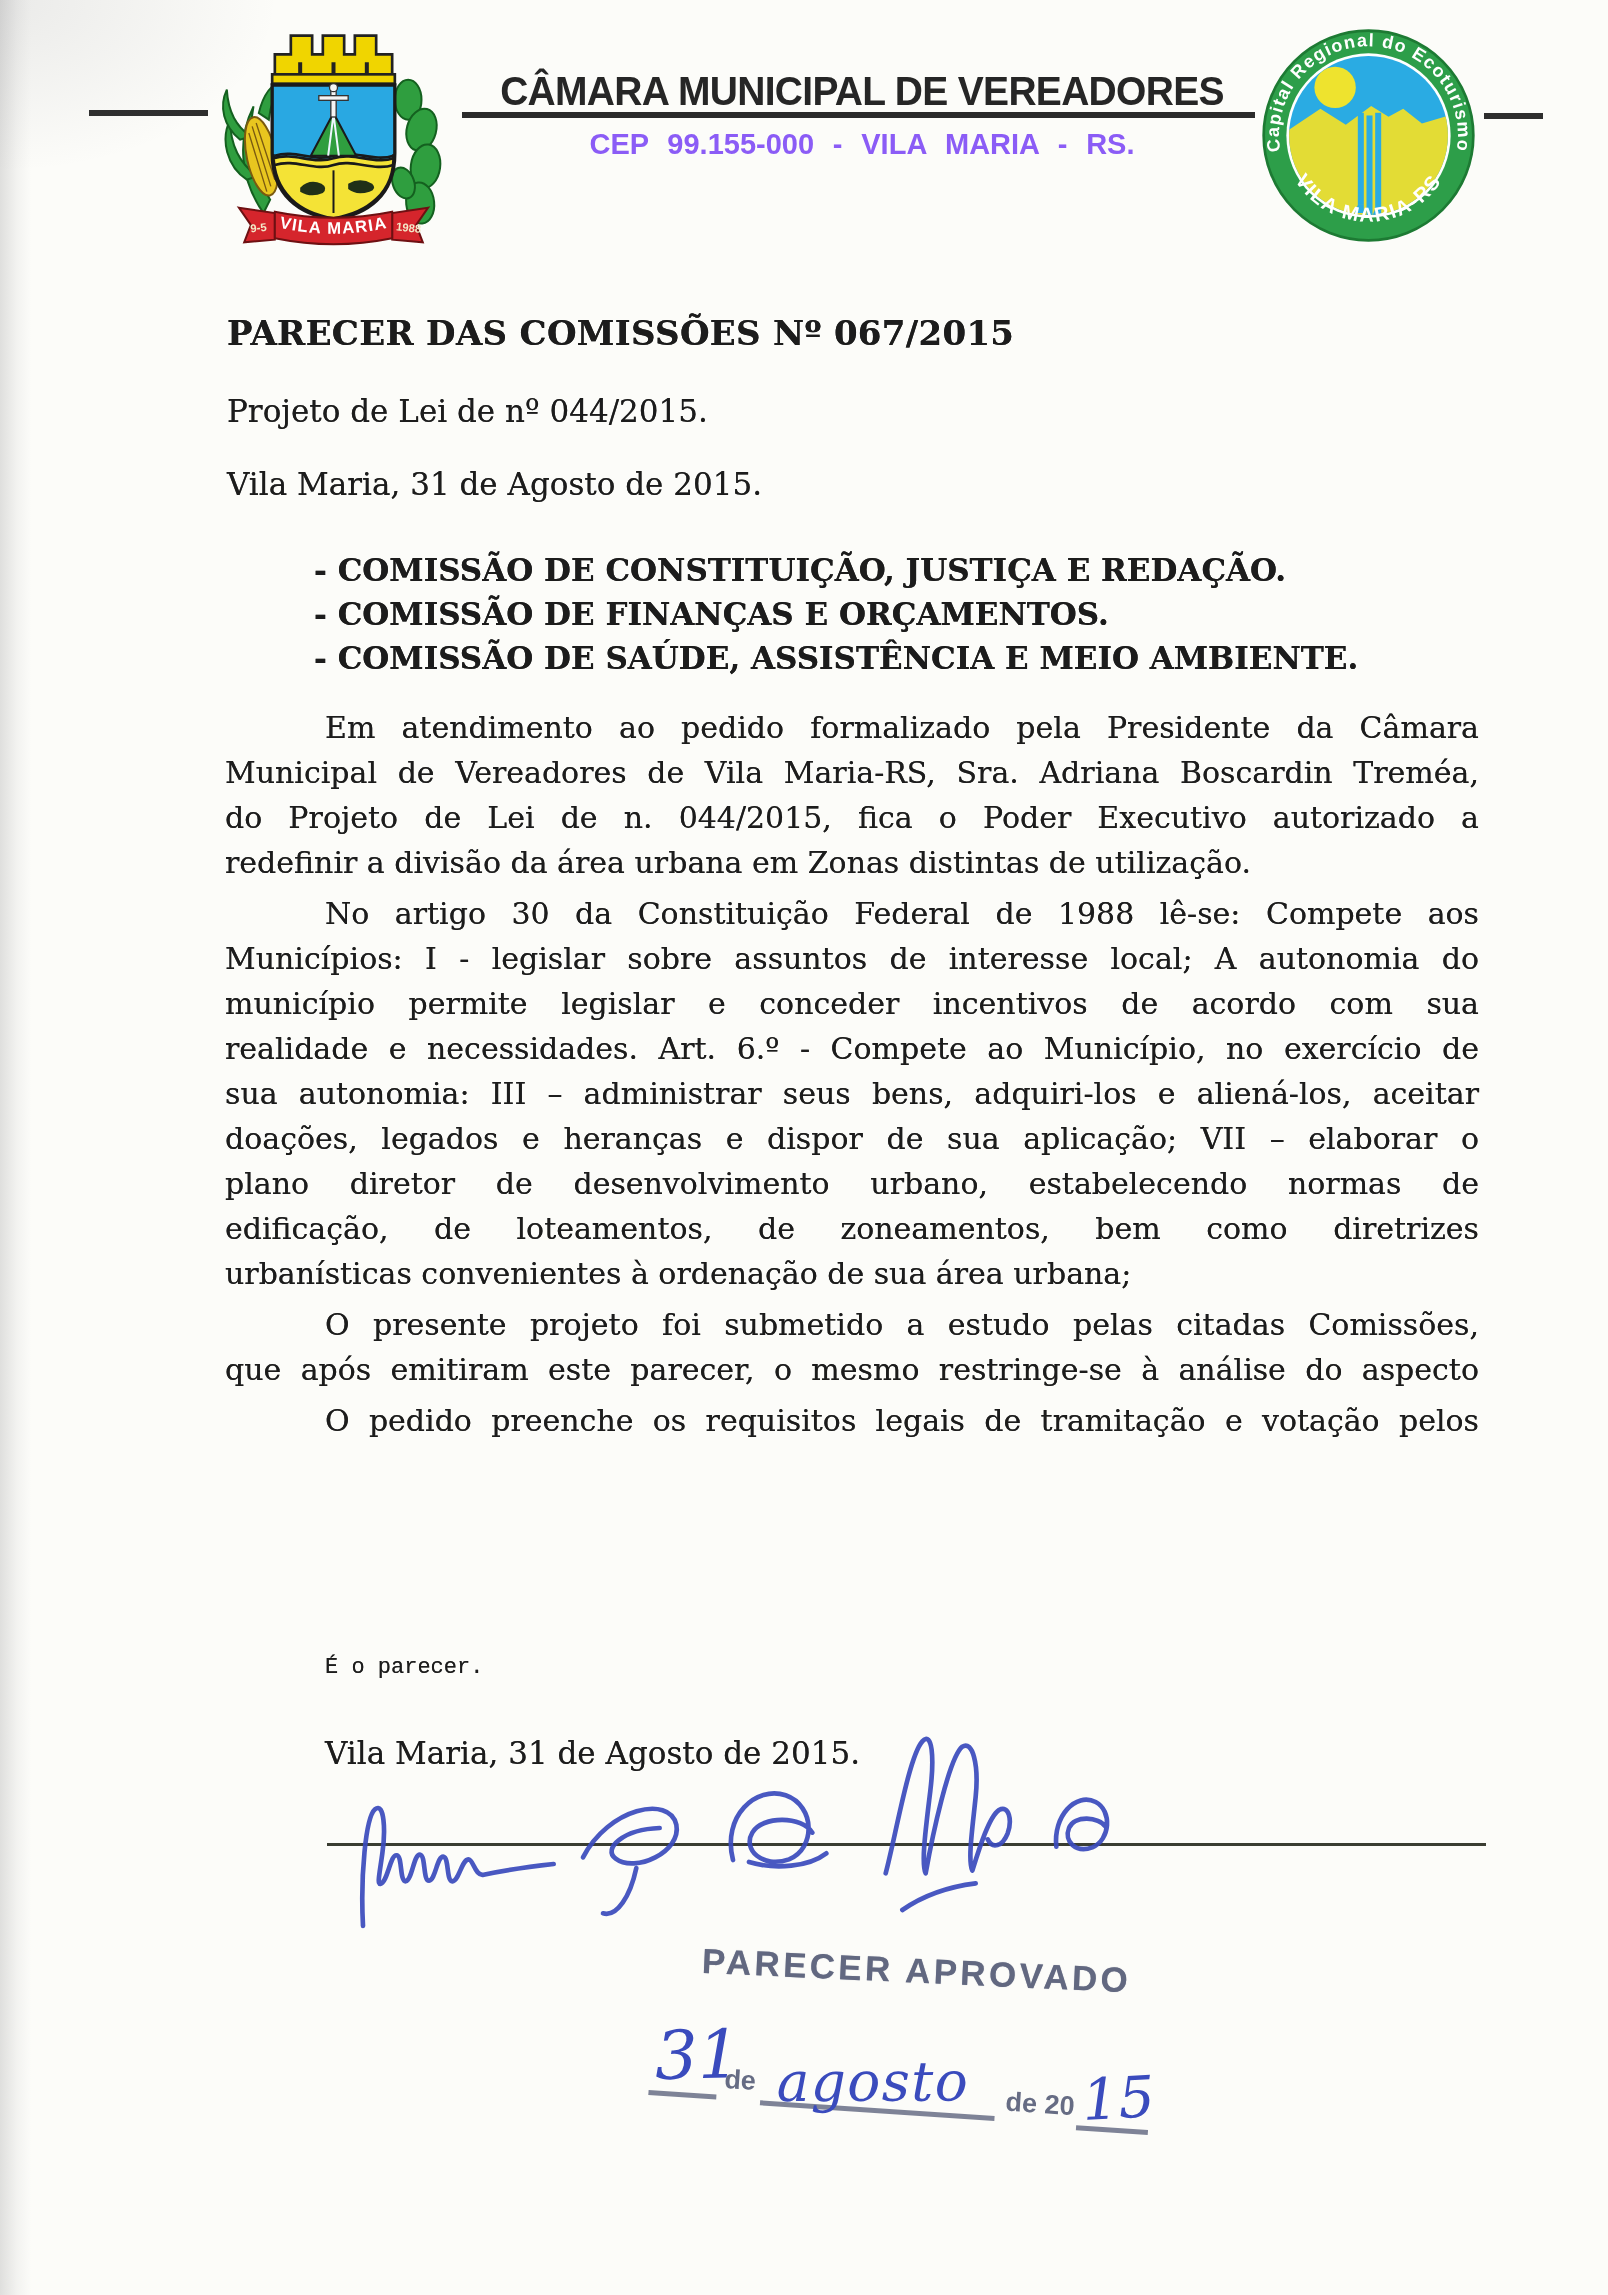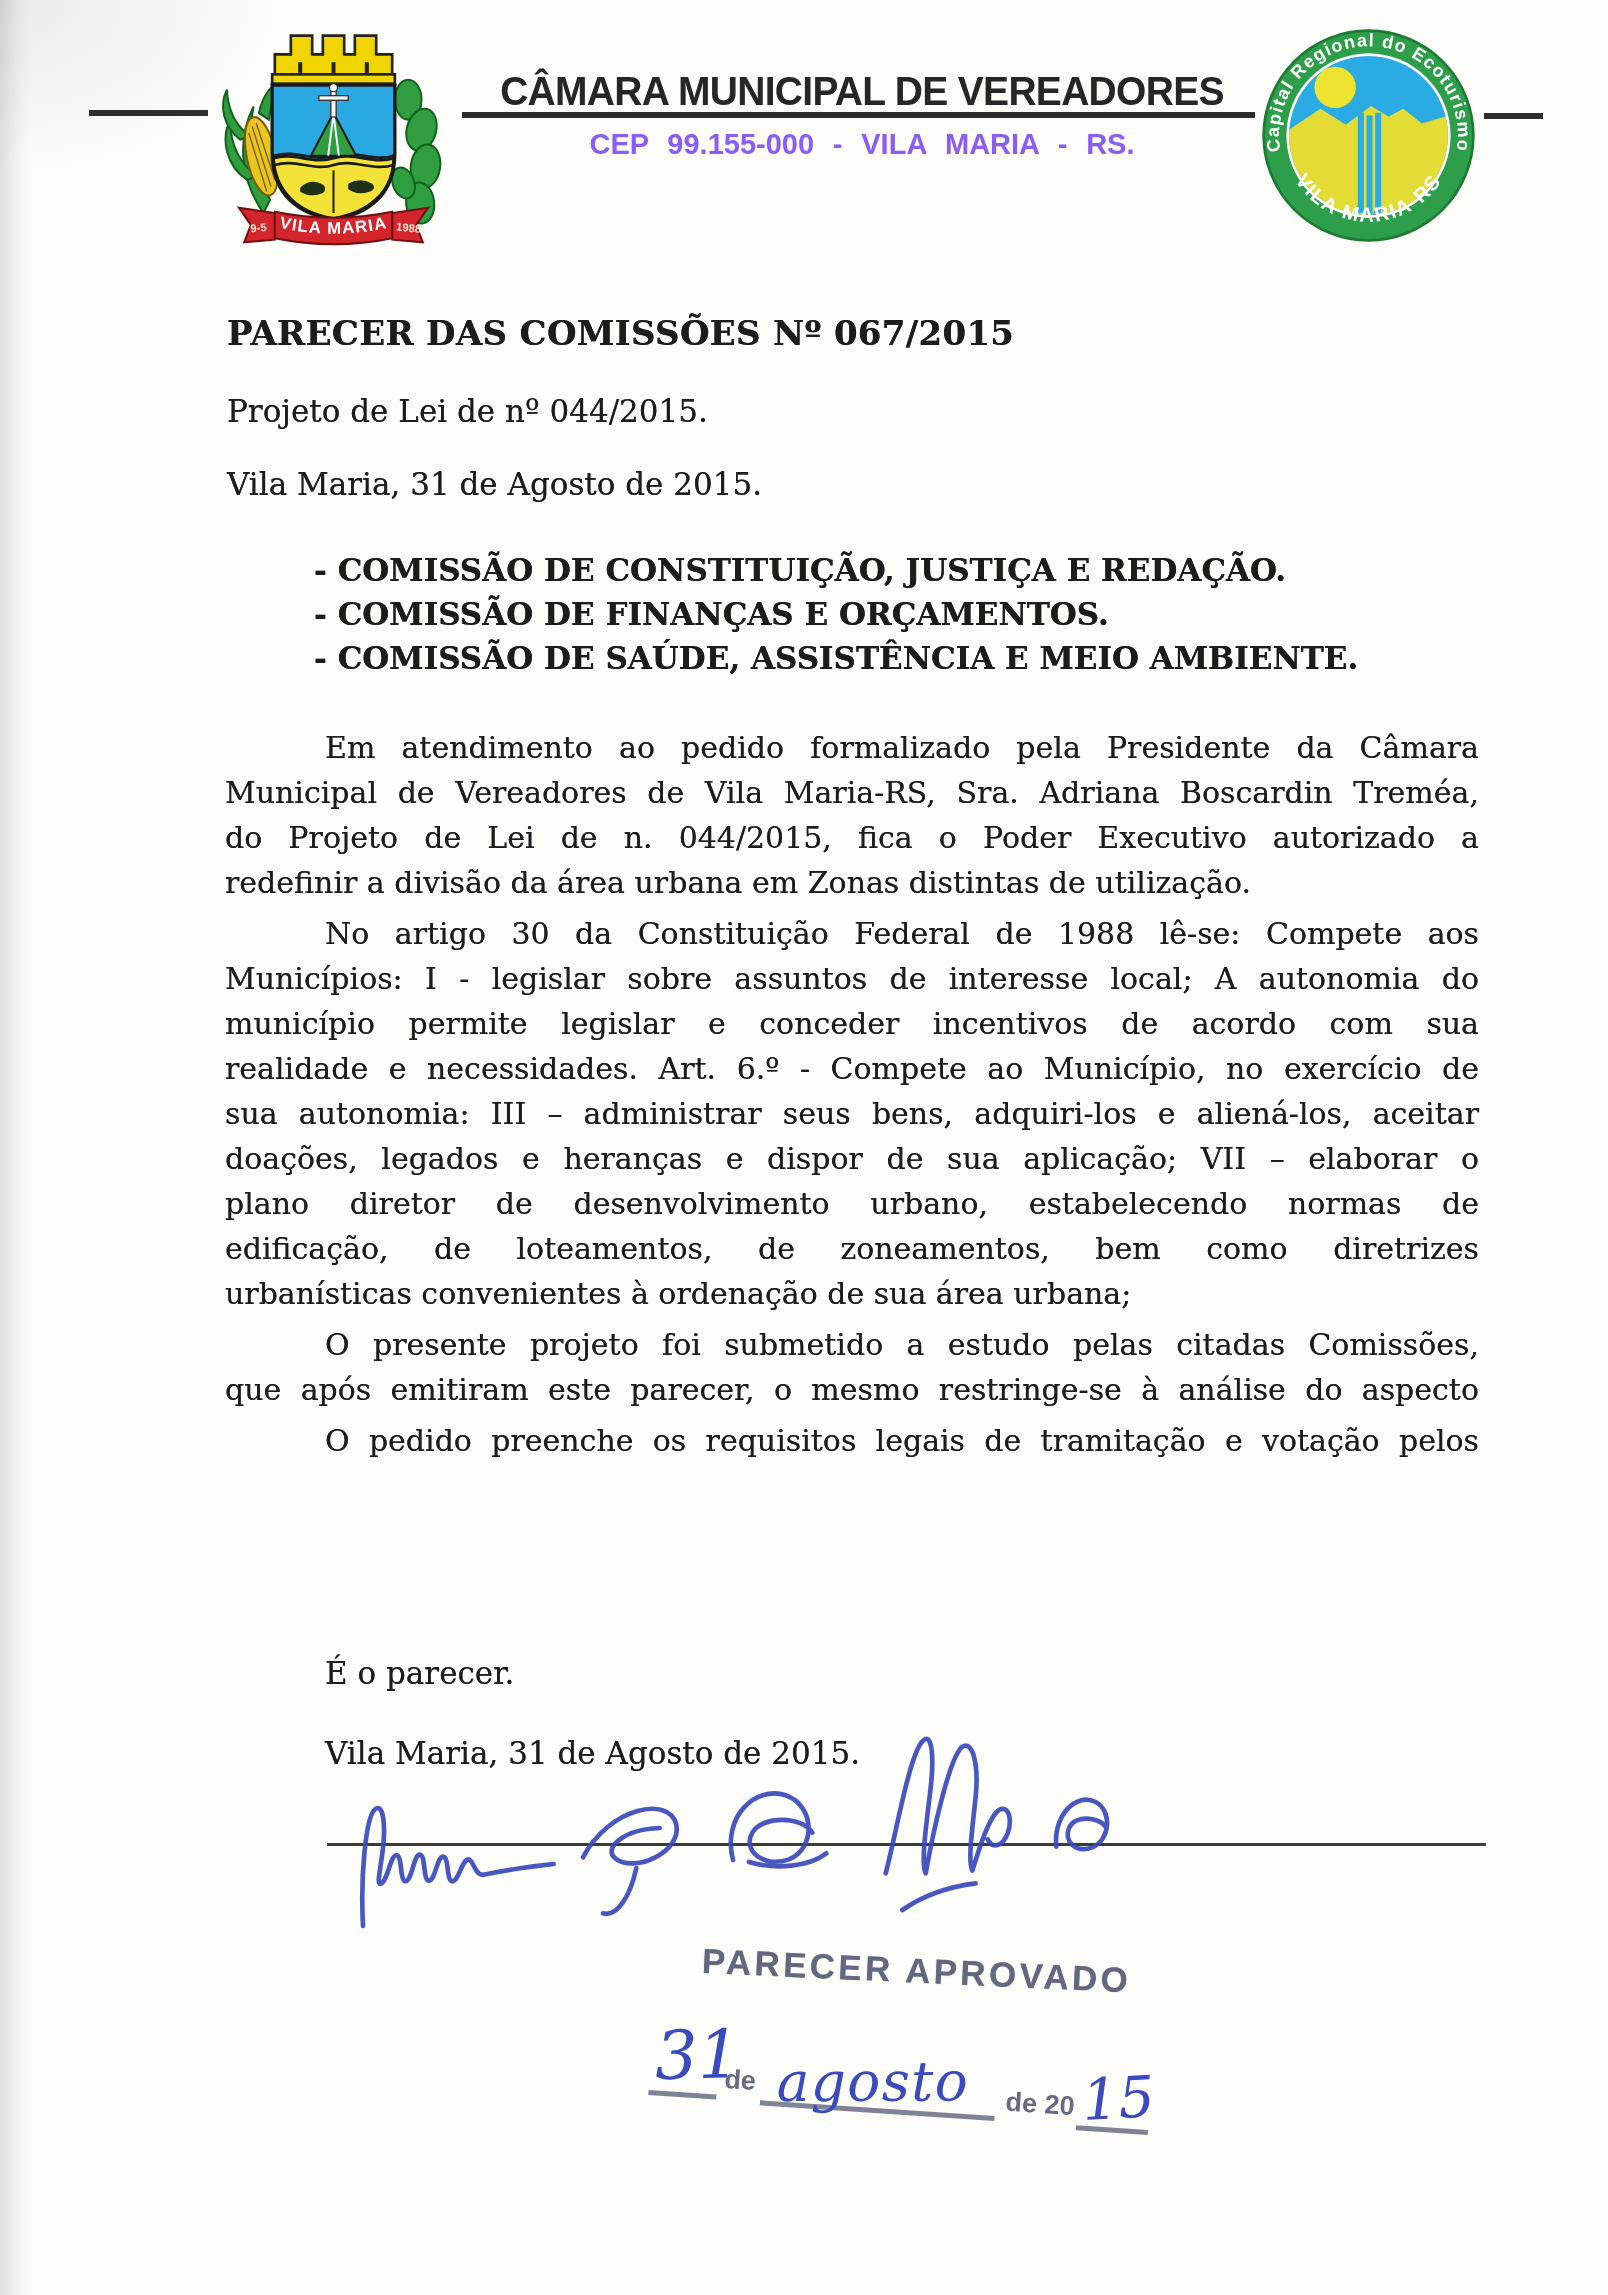--- a/index.html
+++ b/index.html
@@ -30,27 +30,27 @@
   .doc-title{left:227px;top:313px;font-size:34px;font-weight:bold;letter-spacing:0.3px;
         text-shadow:0 0 0.5px rgba(25,25,25,.9);}
   .subject-line{left:227px;top:393px;font-size:31px;text-shadow:0 0 0.5px rgba(25,25,25,.75);}
   .date-line{left:227px;top:466px;font-size:31px;text-shadow:0 0 0.5px rgba(25,25,25,.75);}
 
   .committees{left:314px;top:548px;width:1135px;font-weight:bold;font-size:31px;
         text-shadow:0 0 0.5px rgba(25,25,25,.9);}
   .committee-line{line-height:44px;white-space:nowrap;}
 
   .body-text{left:225px;top:705px;width:1254px;font-size:30px;
-        text-shadow:0 0 0.5px rgba(28,28,28,.8);margin-top:20px;}
+        text-shadow:0 0 0.5px rgba(28,28,28,.8);}
   .para + .para{margin-top:6px;}
   .bline{line-height:45px;text-align:justify;text-align-last:justify;}
   .bline.last{text-align-last:left;}
   .bline.indent{text-indent:100px;}
 
-  .closing-line{left:325px;top:1655px;font-size:31px;text-shadow:0 0 0.5px rgba(25,25,25,.75);}
+  .closing-line{left:325px;top:1655px;font-size:22px;text-shadow:0 0 0.5px rgba(25,25,25,.75);font-family:Liberation Mono, monospace;}
   .place-date{left:325px;top:1735px;font-size:31px;text-shadow:0 0 0.5px rgba(25,25,25,.75);}
 
   
   .sig-rule{left:327px;top:1843px;width:1159px;height:3.3px;background:#3a3d32;}
   .signatures{left:321px;top:1716px;width:868px;height:220px;z-index:5;}
 
   
   .stamp-title{left:703px;top:1941px;font-family:"Liberation Sans","DejaVu Sans",sans-serif;
         font-weight:bold;font-size:35px;letter-spacing:3.3px;color:#4d5470;opacity:.88;
         transform:rotate(2.6deg);transform-origin:left top;

